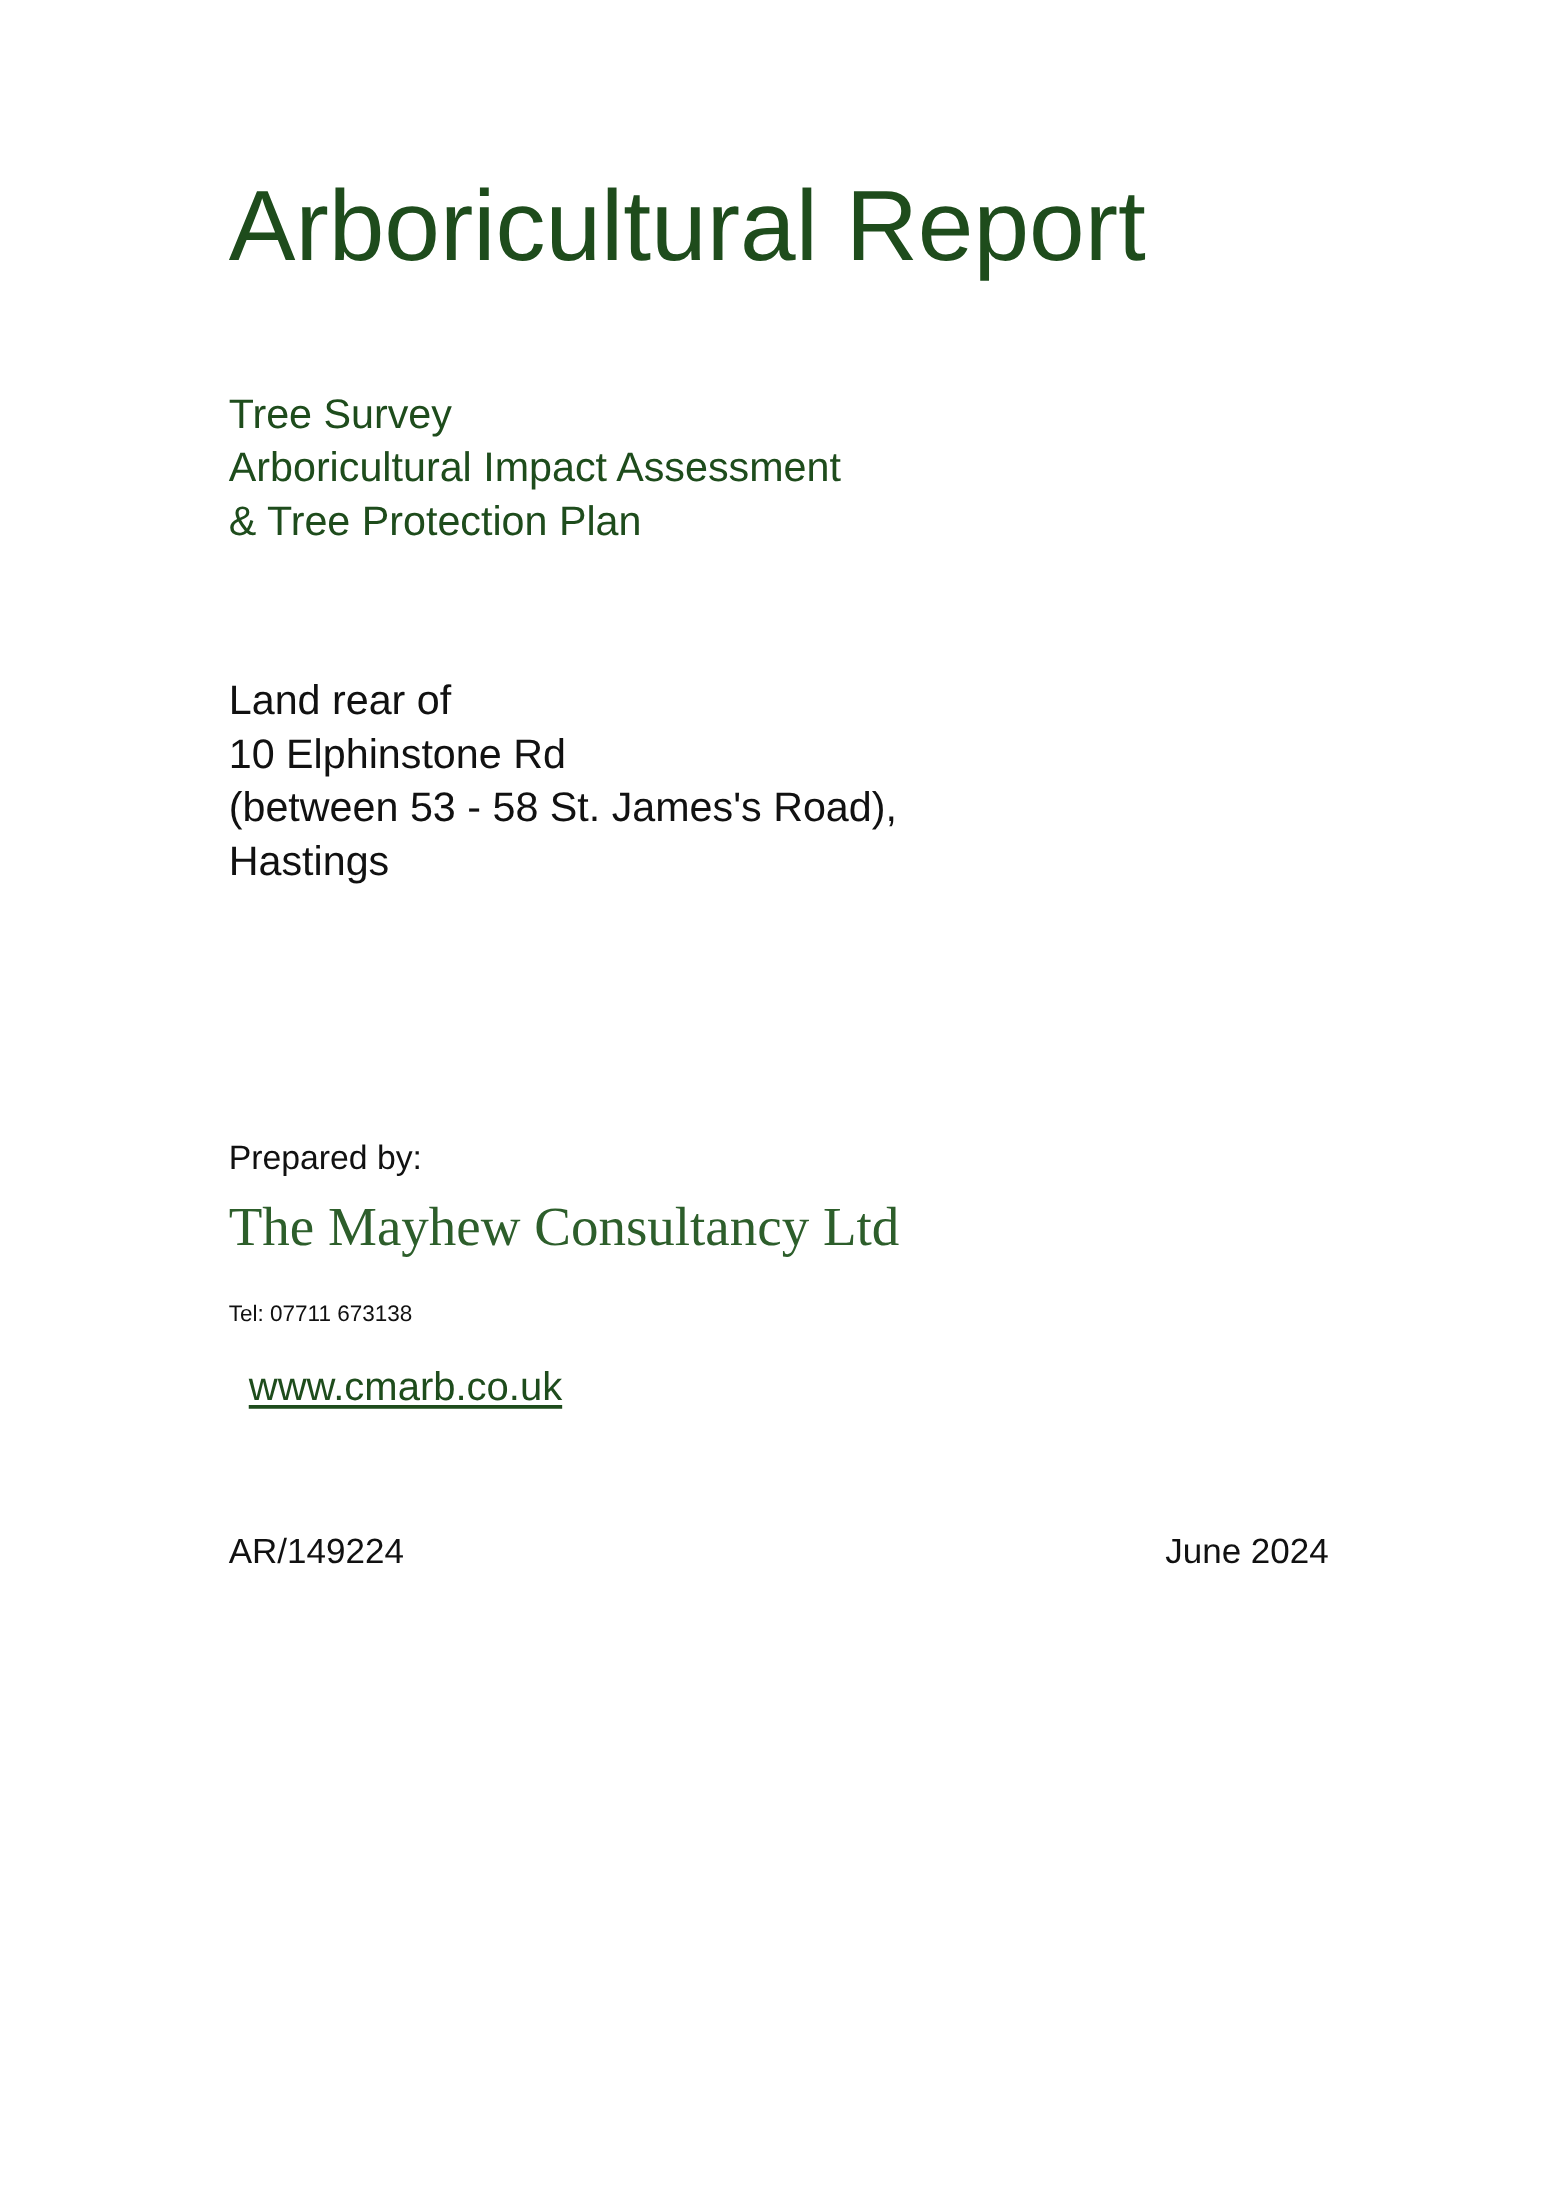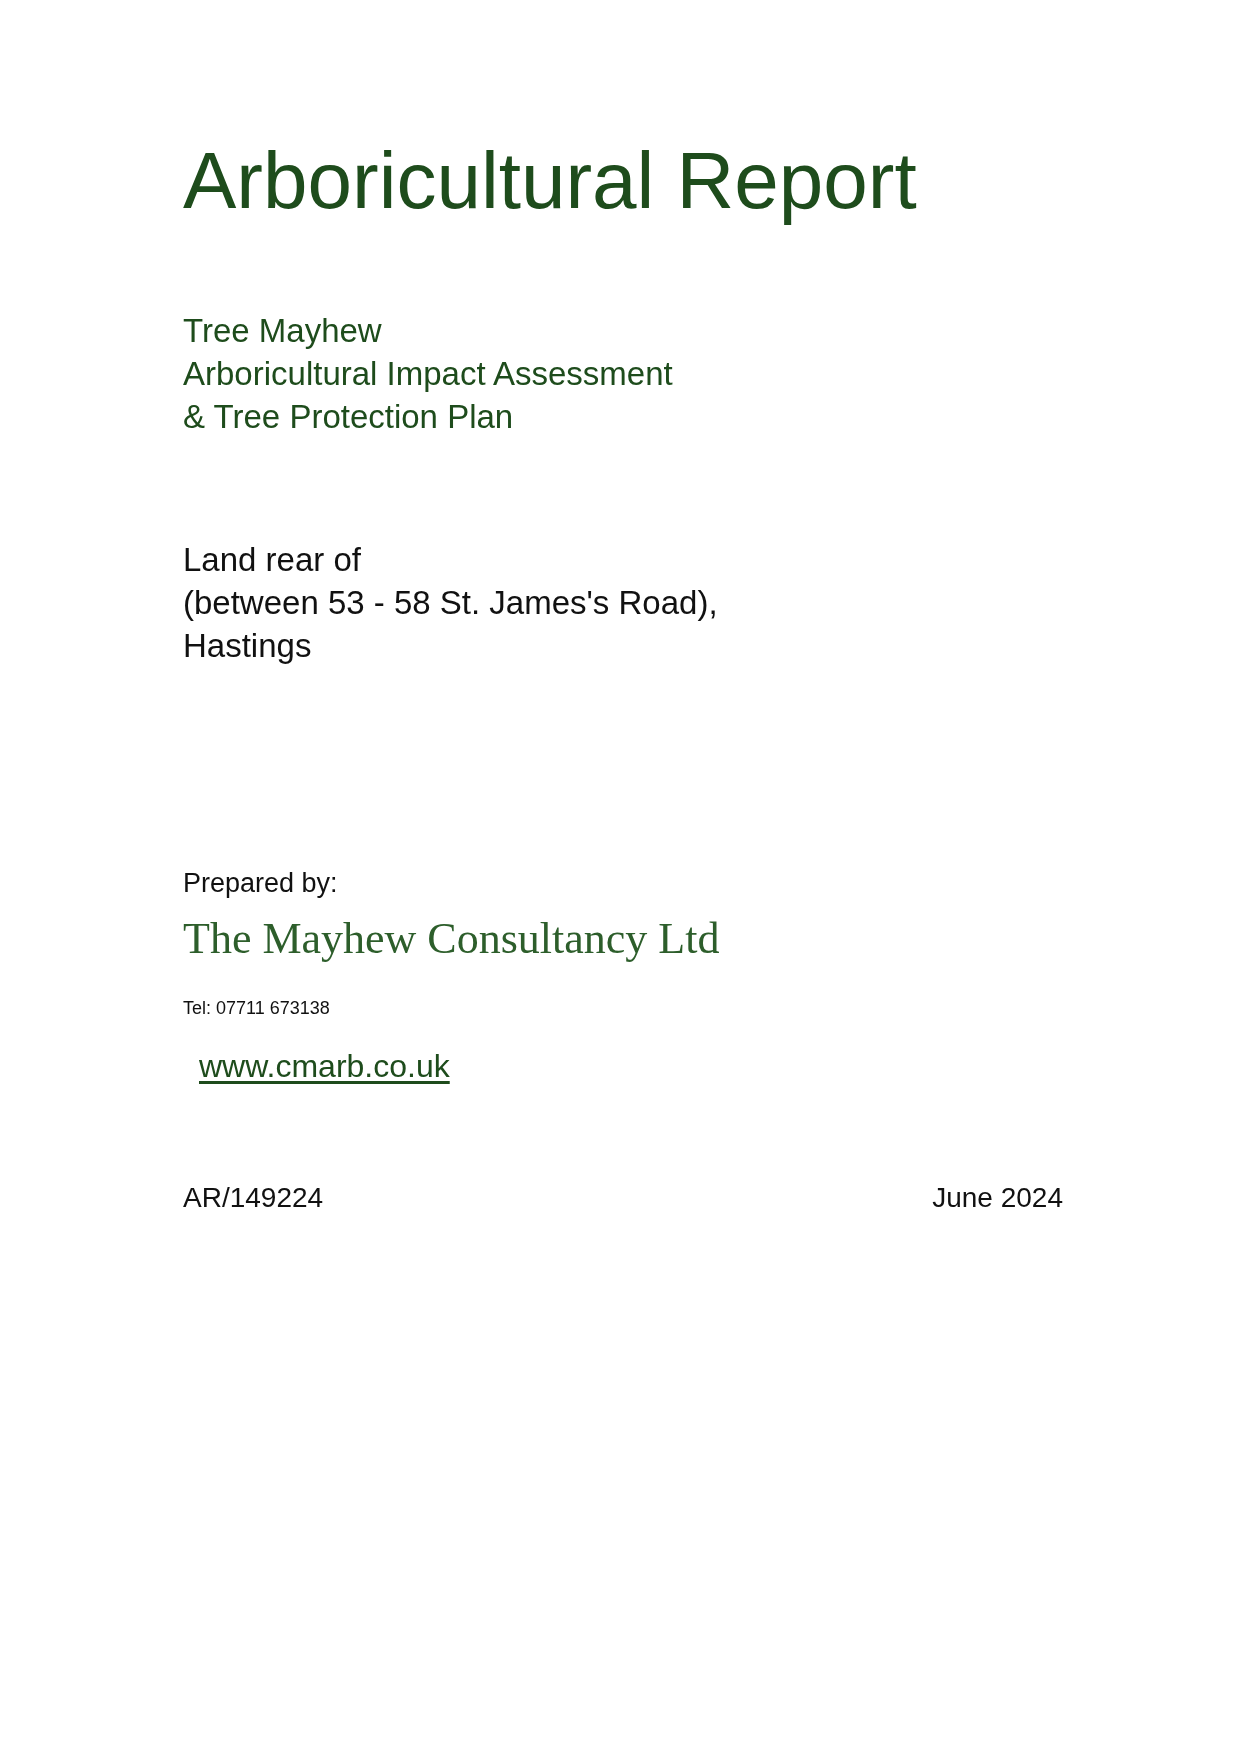--- a/index.html
+++ b/index.html
@@ -95,27 +95,28 @@
 </style>
 </head>
 <body>
 
 <div class="page">
   <div class="content">
 
     <h1 class="doc-title">Arboricultural Report</h1>
 
     <div class="subtitle-block">
-      <div>Tree Mayhew</div>
+      <div>Tree Survey</div>
       <div>Arboricultural Impact Assessment</div>
       <div>&amp; Tree Protection Plan</div>
     </div>
 
     <div class="site-block">
       <div>Land rear of</div>
+      <div>10 Elphinstone Rd</div>
       <div>(between 53 - 58 St. James's Road),</div>
       <div>Hastings</div>
     </div>
 
     <div class="prepared-by">Prepared by:</div>
 
     <div class="company-name">The Mayhew Consultancy Ltd</div>
 
 
     <div class="telephone">Tel: 07711 673138</div>

